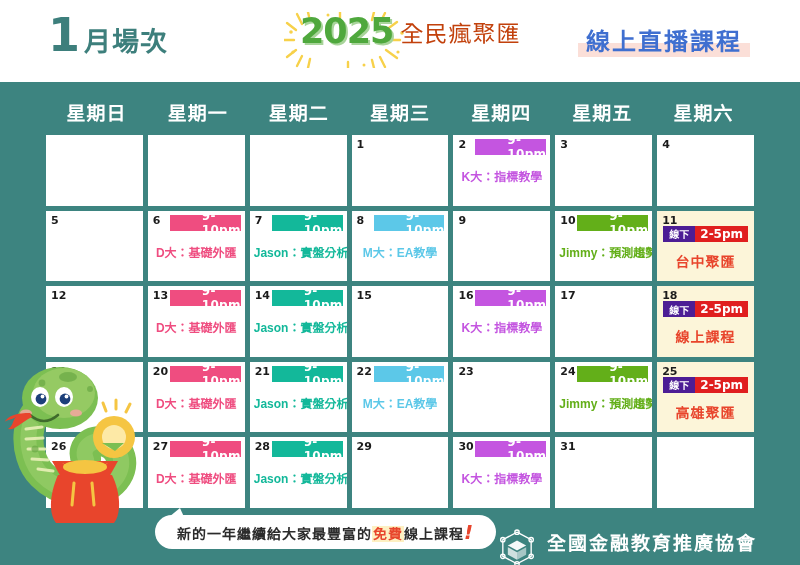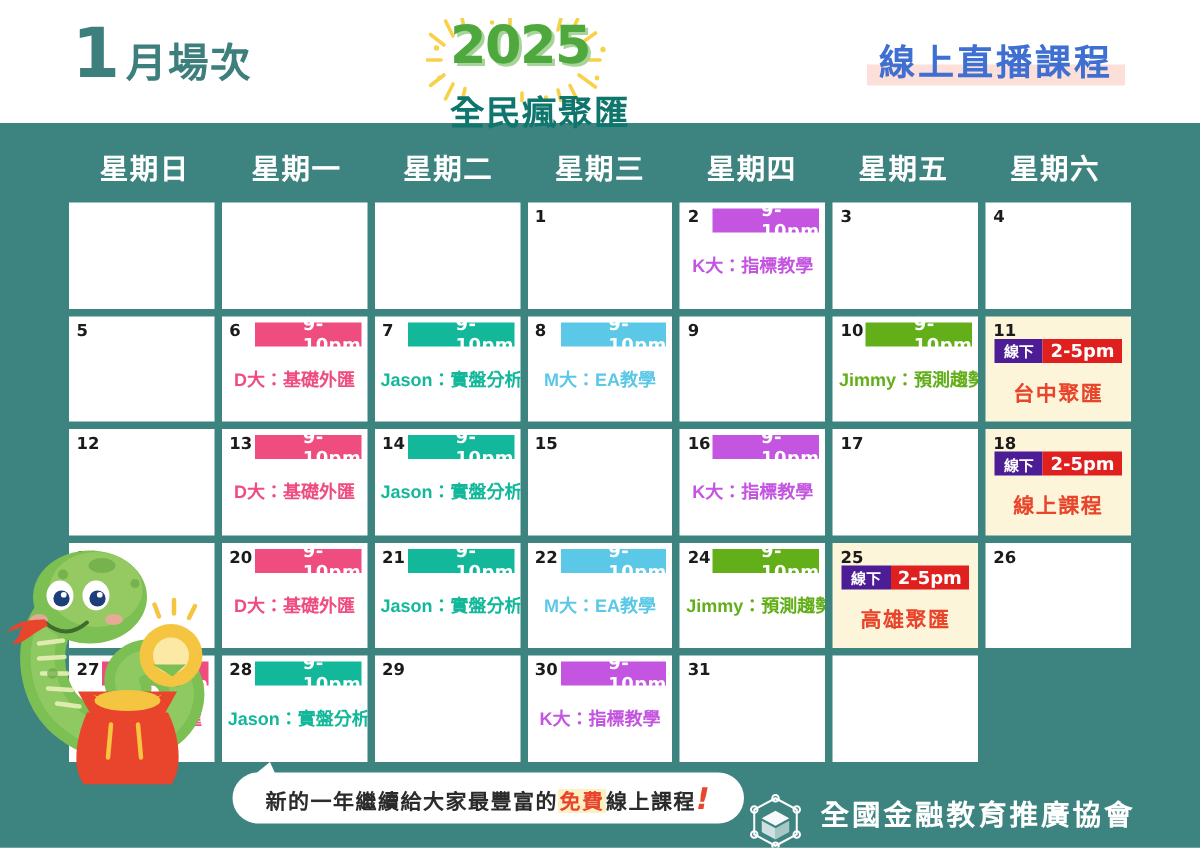--- a/index.html
+++ b/index.html
@@ -25,34 +25,34 @@
   #month-title .num {
     font-size: 46px; font-weight: bold; line-height: 1;
     font-family: "DejaVu Sans", sans-serif;
   }
   #month-title .suffix {
     font-size: 27px; font-weight: bold; letter-spacing: 1px;
   }
 
   #year-block {
     position: absolute; left: 300px; top: 14px;
-    display: flex; align-items: flex-start; gap: 7px; flex-direction: column;
+    display: flex; align-items: flex-end; gap: 7px;
   }
   .burst { position: absolute; pointer-events: none; }
   #year-num {
     position: relative;
     font-family: "DejaVu Sans", sans-serif;
     font-size: 35px; font-weight: bold; line-height: 1;
     color: #4fa83d;
     letter-spacing: -1px;
     text-shadow: 2px 2px 0 #a8d49a;
     z-index: 2;
   }
   #year-sub {
-    font-size: 23px; font-weight: bold; color: #0f766e; letter-spacing: 1px;
+    font-size: 23px; font-weight: normal; color: #c2410c; letter-spacing: 1px;
     z-index: 2; position: relative;
   }
 
   #live-title-wrap {
     position: absolute; left: 578px; top: 20px;
     padding: 2px 8px 3px 8px;
   }
   #live-title-wrap::after {
     content: ""; position: absolute; left: 0; right: 0;
     bottom: 3px; height: 14px; background: #fbdfd8; z-index: 0;
@@ -332,20 +332,23 @@
         <div class="daynum">21</div>
         <div class="timebar" style="background: rgb(19, 184, 154);">9-10pm</div>
         <div class="course" style="color: rgb(19, 184, 154);">Jason：實盤分析</div>
       </div>
       <div class="cell">
         <div class="daynum">22</div>
         <div class="timebar" style="background: rgb(92, 200, 232);">9-10pm</div>
         <div class="course" style="color: rgb(92, 200, 232);">M大：EA教學</div>
       </div>
       <div class="cell">
+        <div class="daynum">23</div>
+      </div>
+      <div class="cell">
         <div class="daynum">24</div>
         <div class="timebar" style="background: rgb(99, 175, 25);">9-10pm</div>
         <div class="course" style="color: rgb(99, 175, 25);">Jimmy：預測趨勢</div>
       </div>
       <div class="cell weekend-sat">
         <div class="daynum">25</div>
         <div class="offline-row">
           <div class="offline-tag">線下</div>
           <div class="offline-time">2-5pm</div>
         </div>

